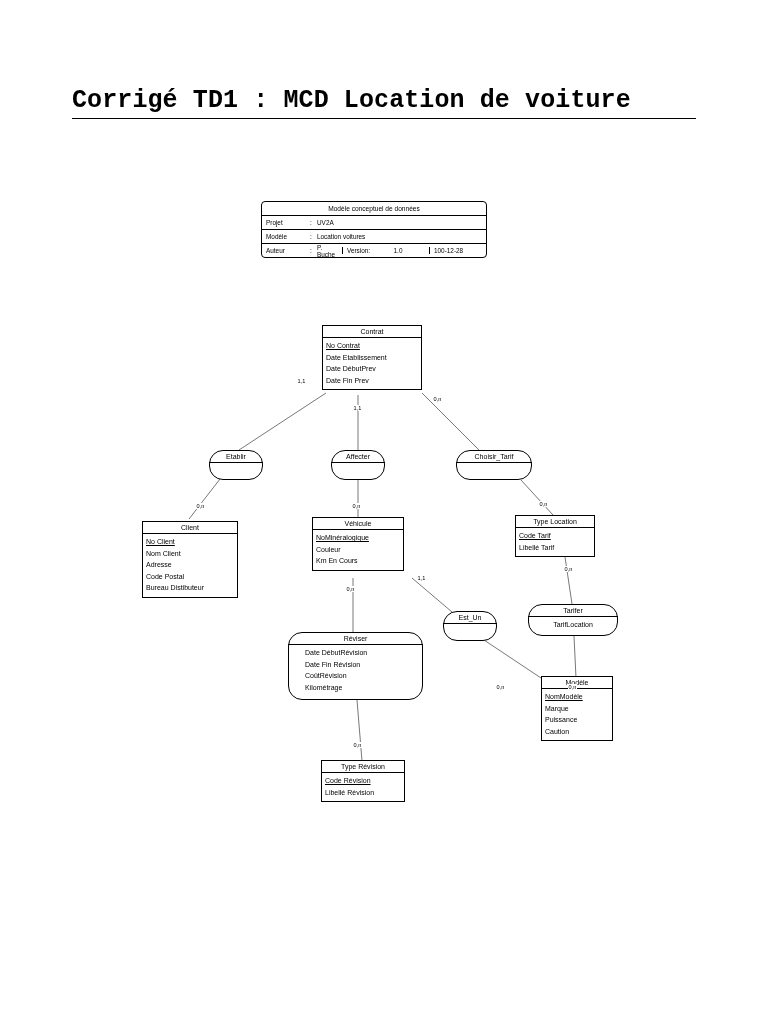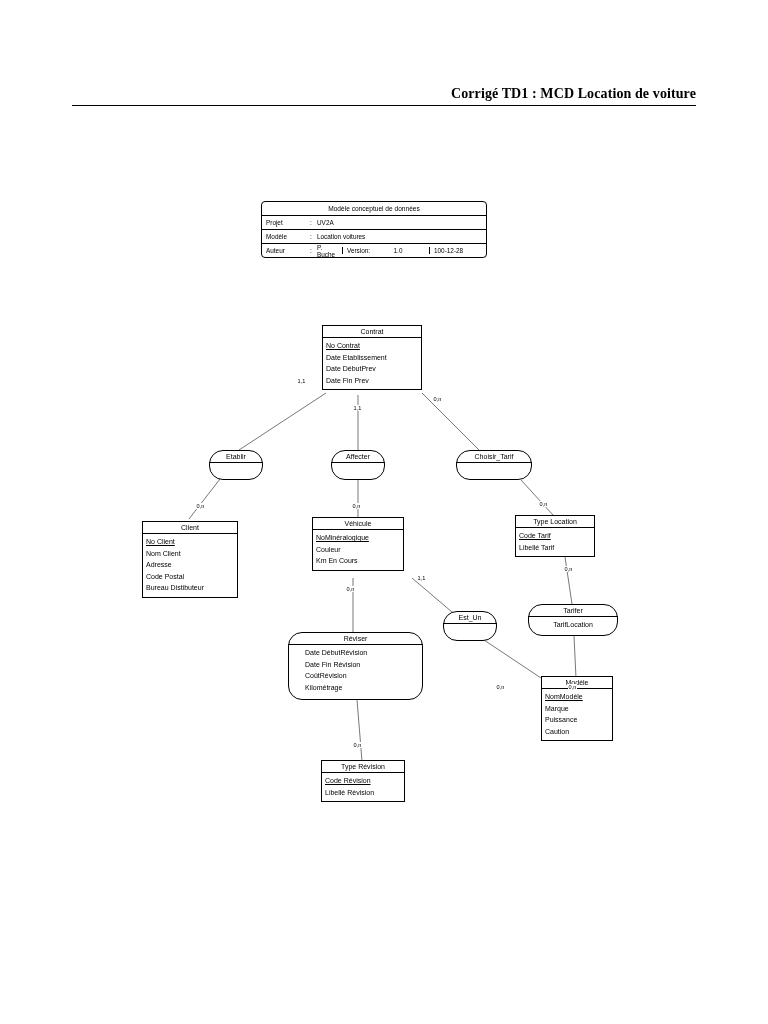--- a/index.html
+++ b/index.html
@@ -17,27 +17,26 @@
   }
 
   
   #page-title-block {
     position: absolute;
     left: 72px;
     top: 86px;
     width: 624px;
   }
   #page-title {
-    font-family: Liberation Serif, serif;
-    font-size: 14px;
+    font-family: Liberation Mono, monospace;
+    font-size: 25px;
     font-weight: bold;
     letter-spacing: 0.1px;
     white-space: nowrap;
     padding-bottom: 3px;
-    text-align: right;
   }
   #title-rule {
     border-bottom: 1.2px solid #000;
     width: 624px;
   }
 
   
   #diagram {
     position: absolute;
     left: 0;

